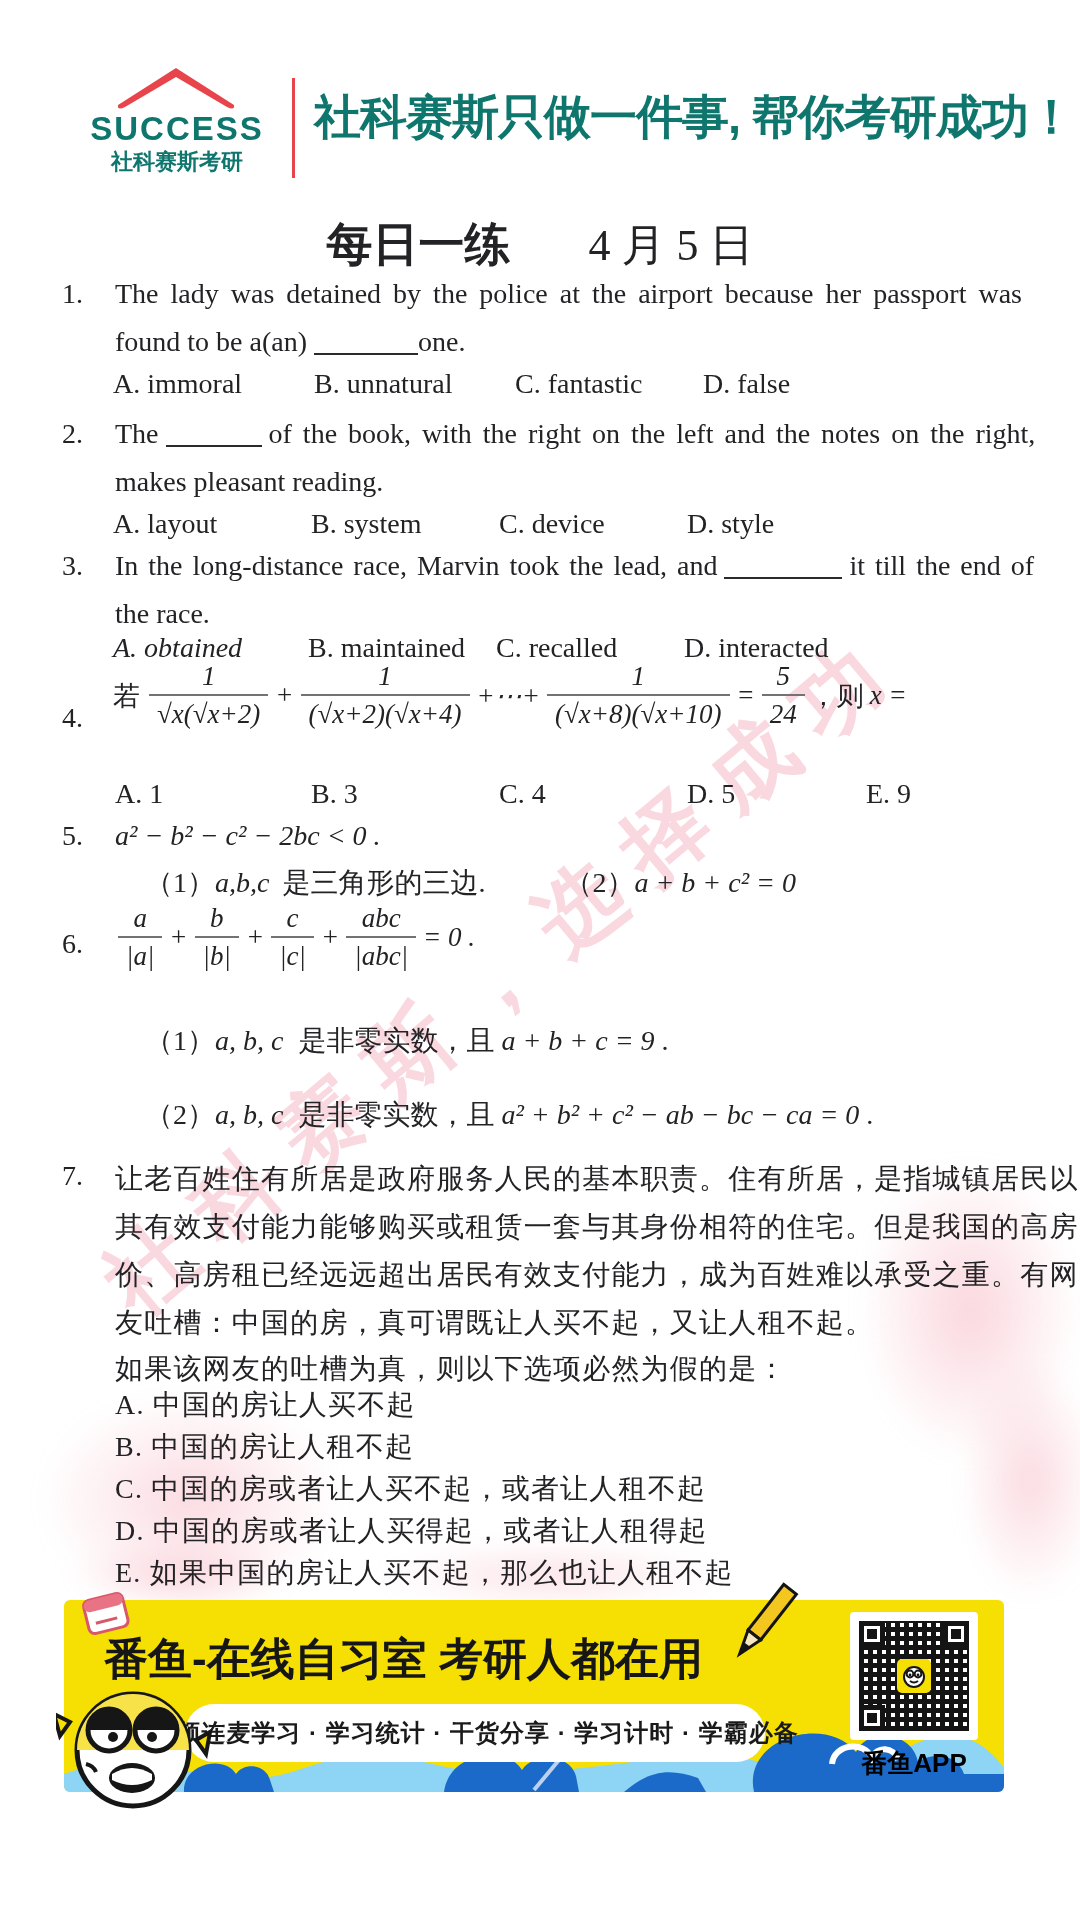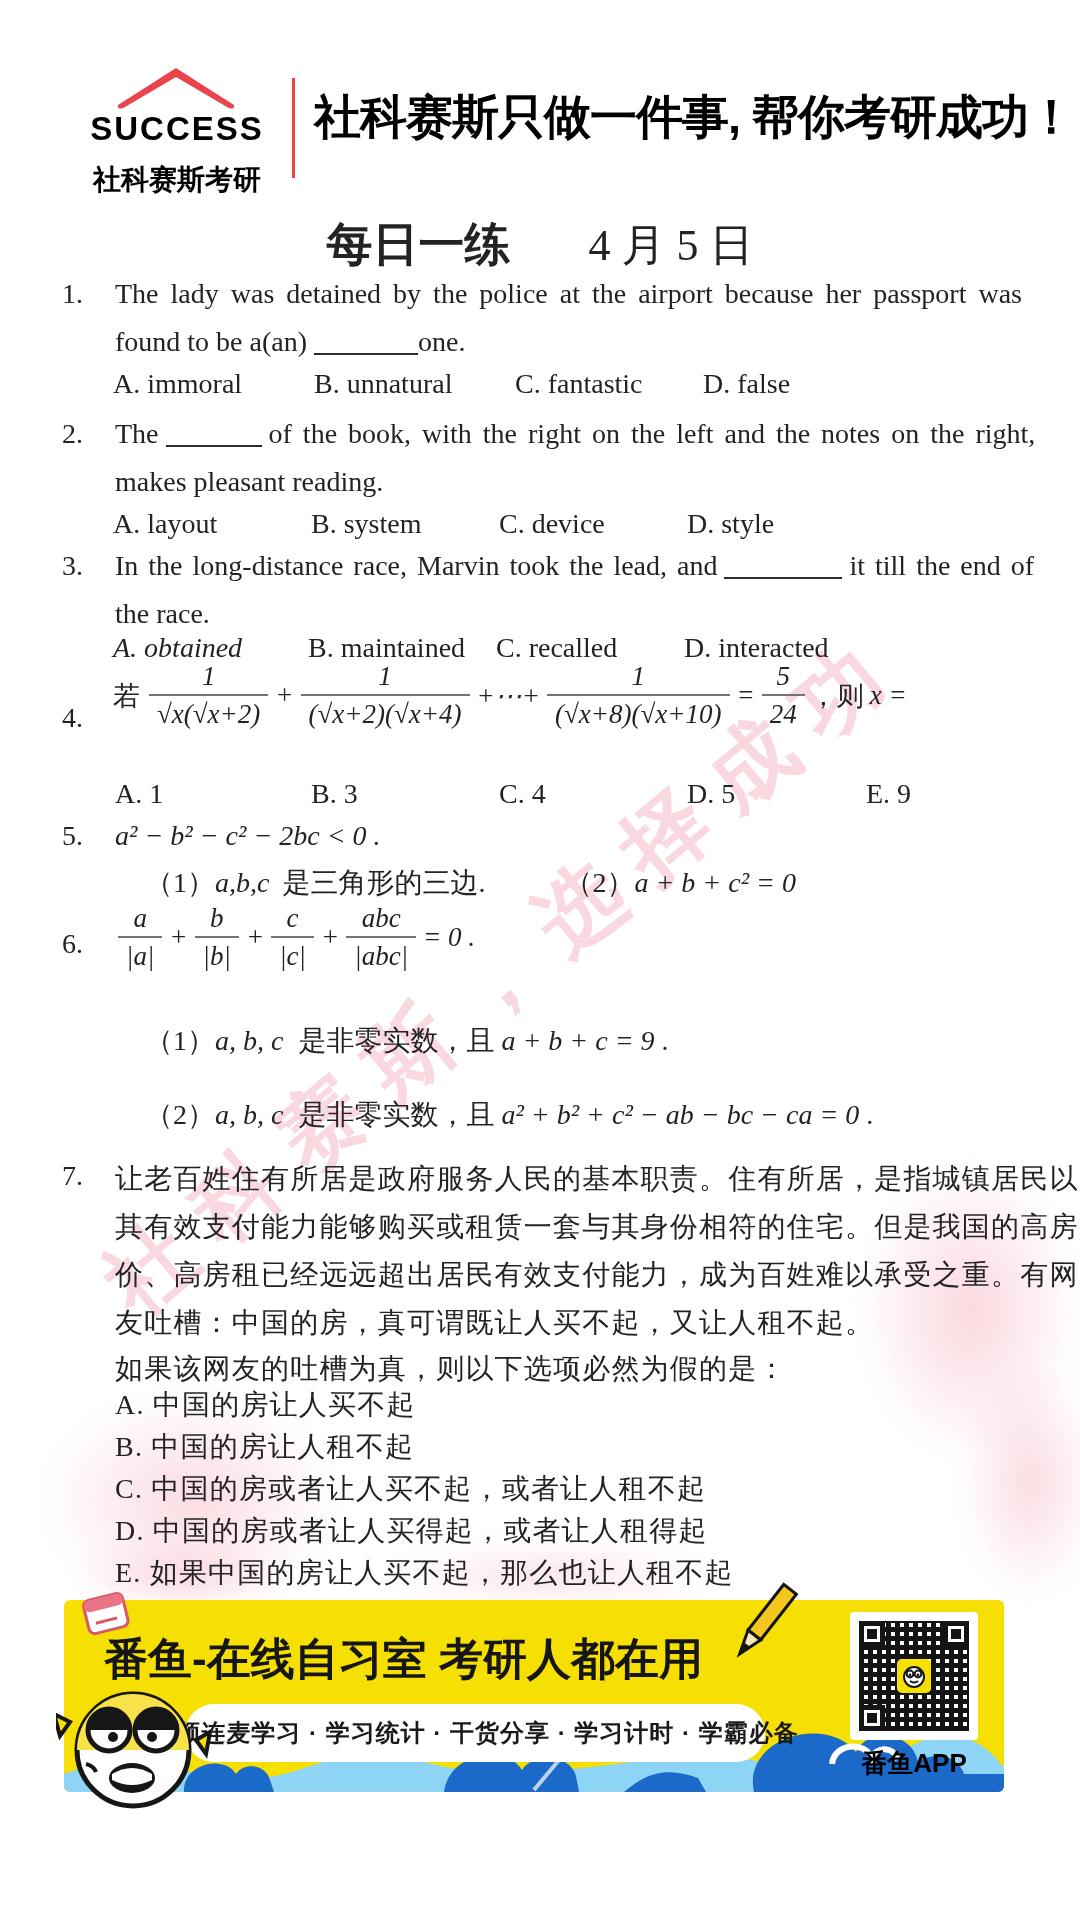--- a/index.html
+++ b/index.html
@@ -1,20 +1,20 @@
 <!DOCTYPE html>
 <html><head>
 <meta charset="utf-8">
 <style>
   html,body{margin:0;padding:0;background:#ffffff;}
   #page{position:relative;width:1080px;height:1906px;background:#ffffff;overflow:hidden;
         font-family:"Liberation Serif","DejaVu Serif",serif;color:#232326;}
   .abs{position:absolute;}
   .sans{font-family:"Liberation Sans","DejaVu Sans",sans-serif;}
-  .red{color:#000000;}
+  .red{color:#0f766e;}
   .qno{font-size:28px;}
   .qline{font-size:28px;white-space:nowrap;}
   .jline{width:907px;text-align:justify;text-align-last:justify;white-space:normal;}
   .cjkline{font-size:28px;letter-spacing:1.2px;white-space:nowrap;}
   .opt{position:absolute;font-size:28px;white-space:nowrap;}
   .blank{display:inline-block;border-bottom:2px solid #2b2b2e;height:25px;vertical-align:-4px;}
   .math{font-style:italic;}
   .cjk{font-style:normal;}
   .formula{display:flex;align-items:center;font-size:27px;font-style:italic;}
   .formula .cjk{font-style:normal;}
@@ -22,21 +22,21 @@
   .frac .fnum{display:block;padding:0 8px;line-height:1.25;}
   .frac .fden{display:block;border-top:2px solid #737373;padding:1px 8px 0 8px;line-height:1.3;}
   .op{margin:0 2px;}
   
   .wmark{left:118px;top:1238px;transform:rotate(-40deg);transform-origin:0 50%;
          font-size:86px;font-weight:bold;letter-spacing:26px;white-space:nowrap;
          color:rgba(236,140,160,0.34);font-family:"Liberation Sans",sans-serif;pointer-events:none;}
   .blob{position:absolute;border-radius:50%;filter:blur(10px);pointer-events:none;}
   
   .logo-line1{left:82px;top:110px;width:190px;text-align:center;font-size:33px;font-weight:bold;letter-spacing:2px;}
-  .logo-line2{left:82px;top:161px;width:190px;text-align:center;font-size:28px;font-weight:bold;}
+  .logo-line2{left:82px;top:147px;width:190px;text-align:center;font-size:22px;font-weight:bold;}
   .divider{left:292px;top:78px;width:3px;height:100px;background:#E8444C;}
   .headline{left:314px;top:86px;font-size:47px;font-weight:800;white-space:nowrap;letter-spacing:-1px;}
   .title-row{left:0;top:214px;width:1080px;display:flex;justify-content:center;align-items:baseline;gap:78px;}
   .title-name{font-size:46px;font-weight:bold;}
   .title-date{font-size:44px;}
   
   #banner{left:64px;top:1600px;width:940px;height:192px;background:#F6DF02;border-radius:6px;overflow:hidden;}
   .b-headline{position:absolute;left:40px;top:30px;font-size:44px;font-weight:900;color:#161616;white-space:nowrap;
               font-family:"Liberation Sans","DejaVu Sans",sans-serif;}
   .b-pill{position:absolute;left:121px;top:104px;width:580px;height:58px;background:#ffffff;border-radius:30px;

